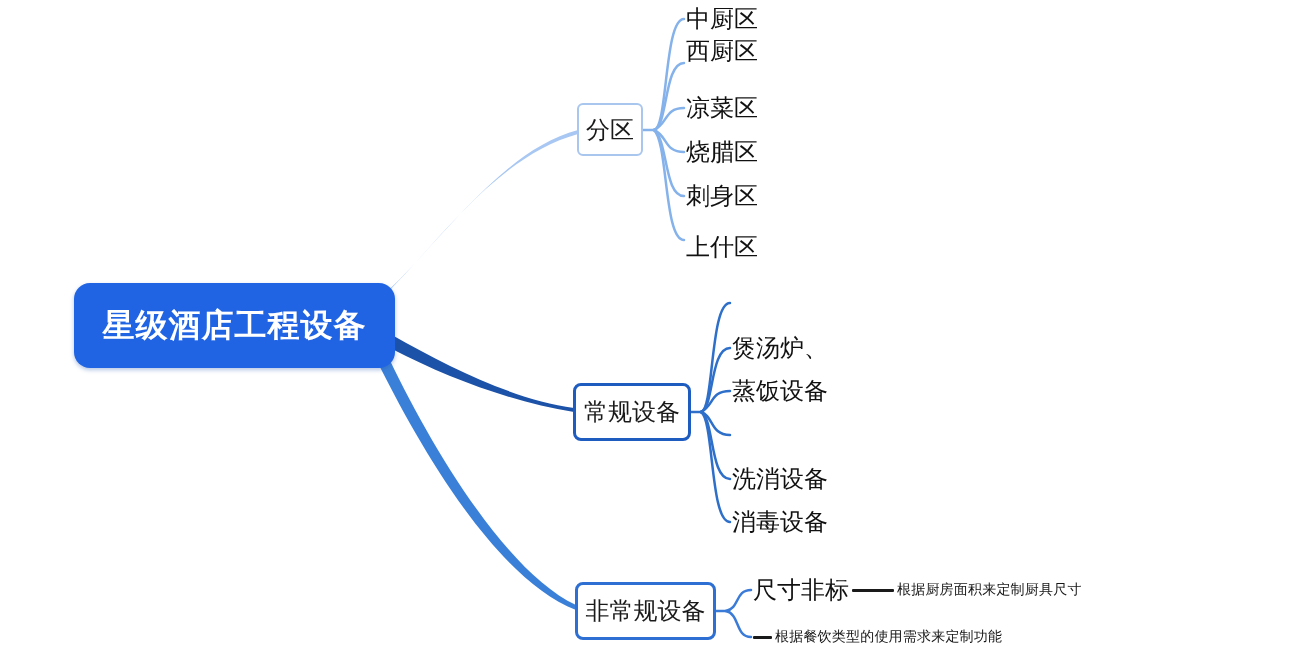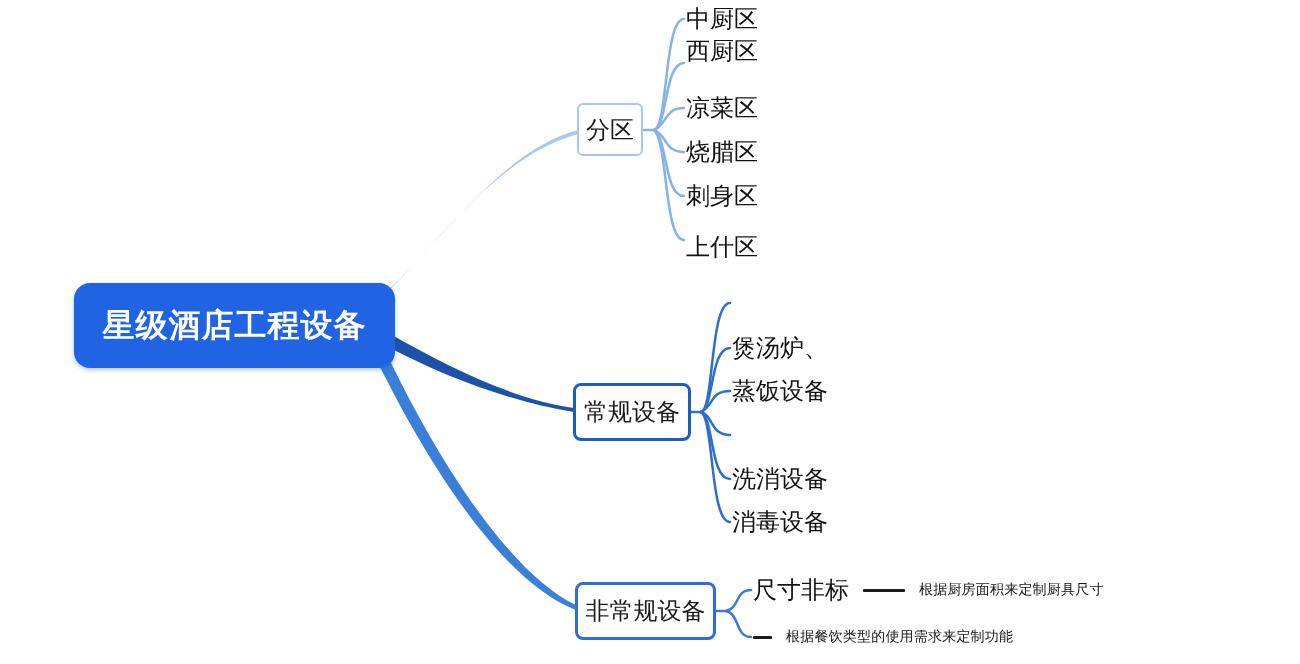--- a/index.html
+++ b/index.html
@@ -71,21 +71,21 @@
   }
   .leaf-fenqu    { left: 686px; }
   .leaf-changgui { left: 732px; }
 
   .leaf-row {
     position: absolute;
     left: 753px;
     height: 34px;
     display: flex;
     align-items: center;
-    gap: 14px;
+    gap: 3px;
     white-space: nowrap;
   }
   .leaf-row .leaf-label {
     font-size: 24px;
     color: #111111;
   }
   .dash-line {
     height: 3px;
     background: #1a1a1a;
     border-radius: 1px;

